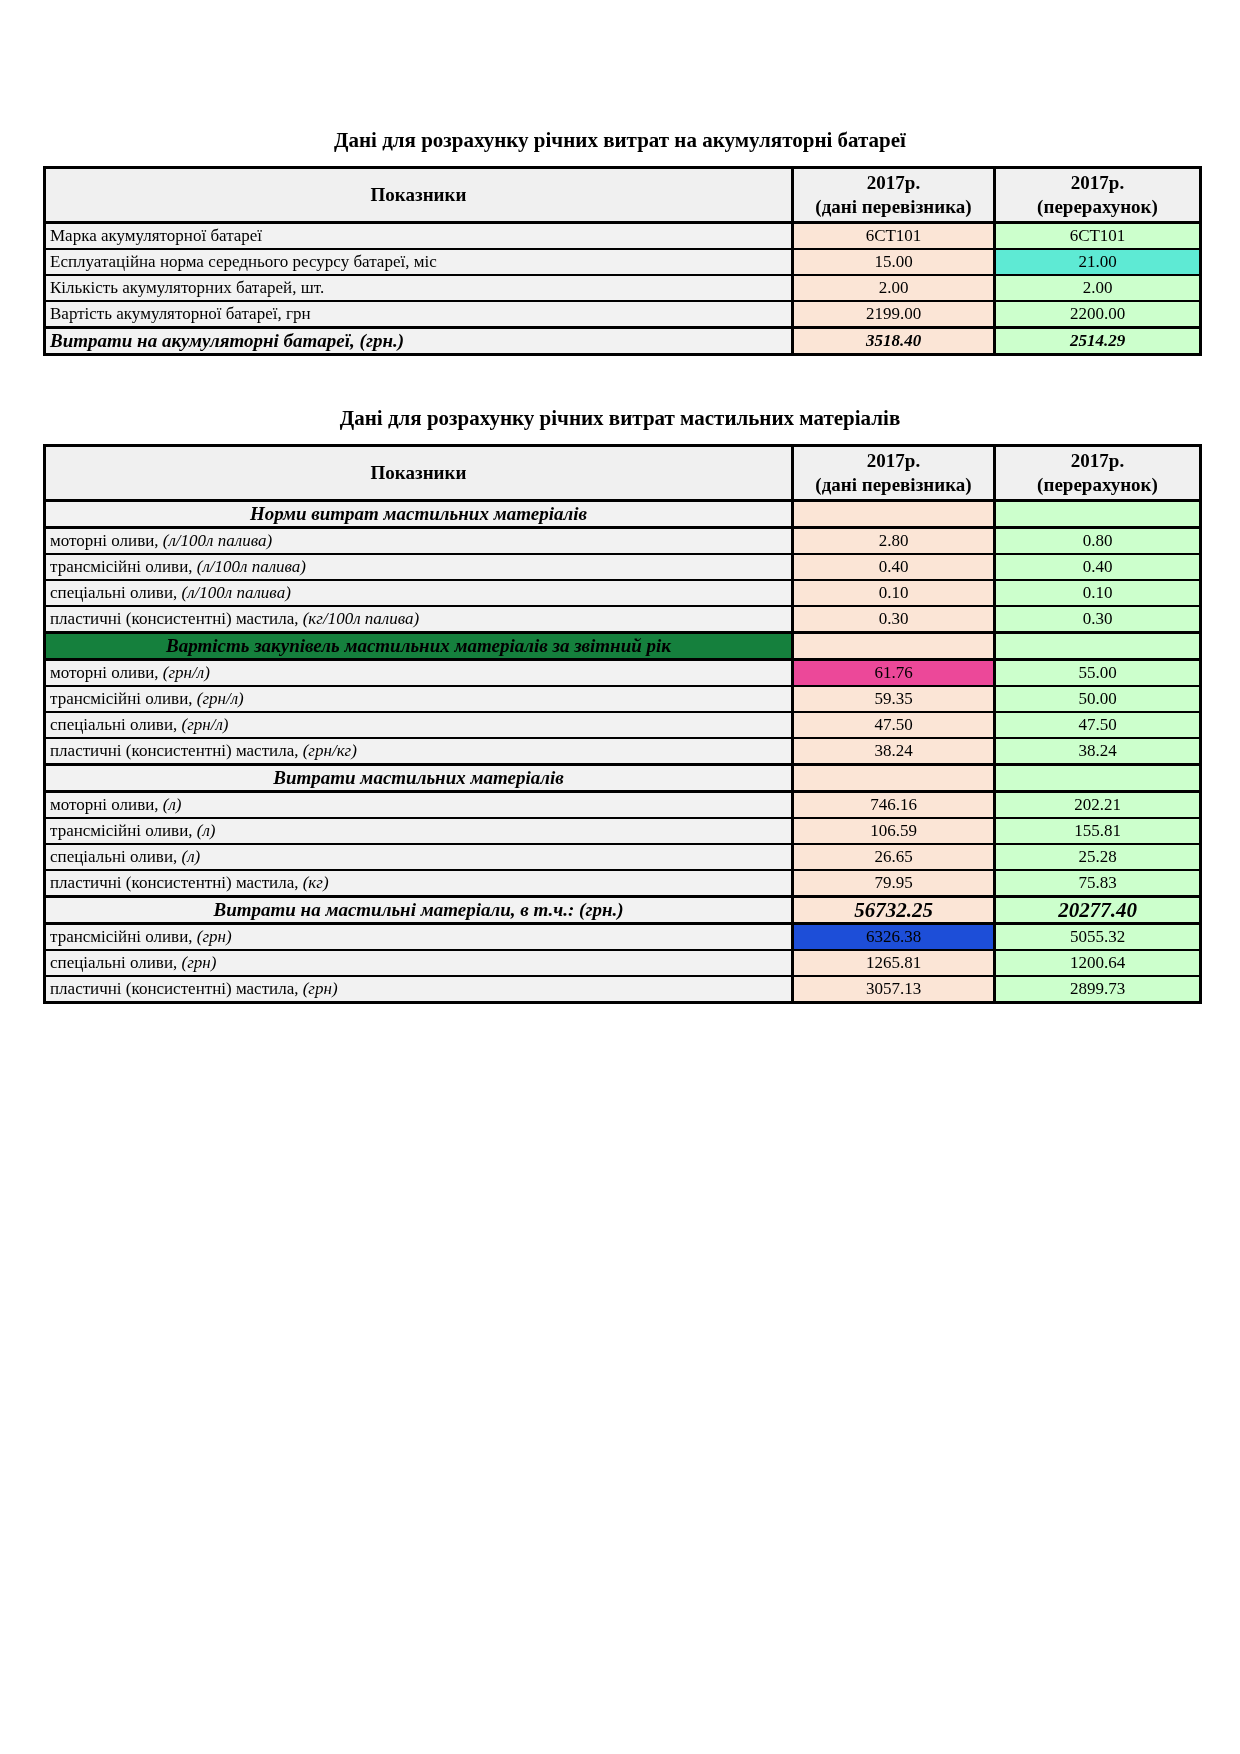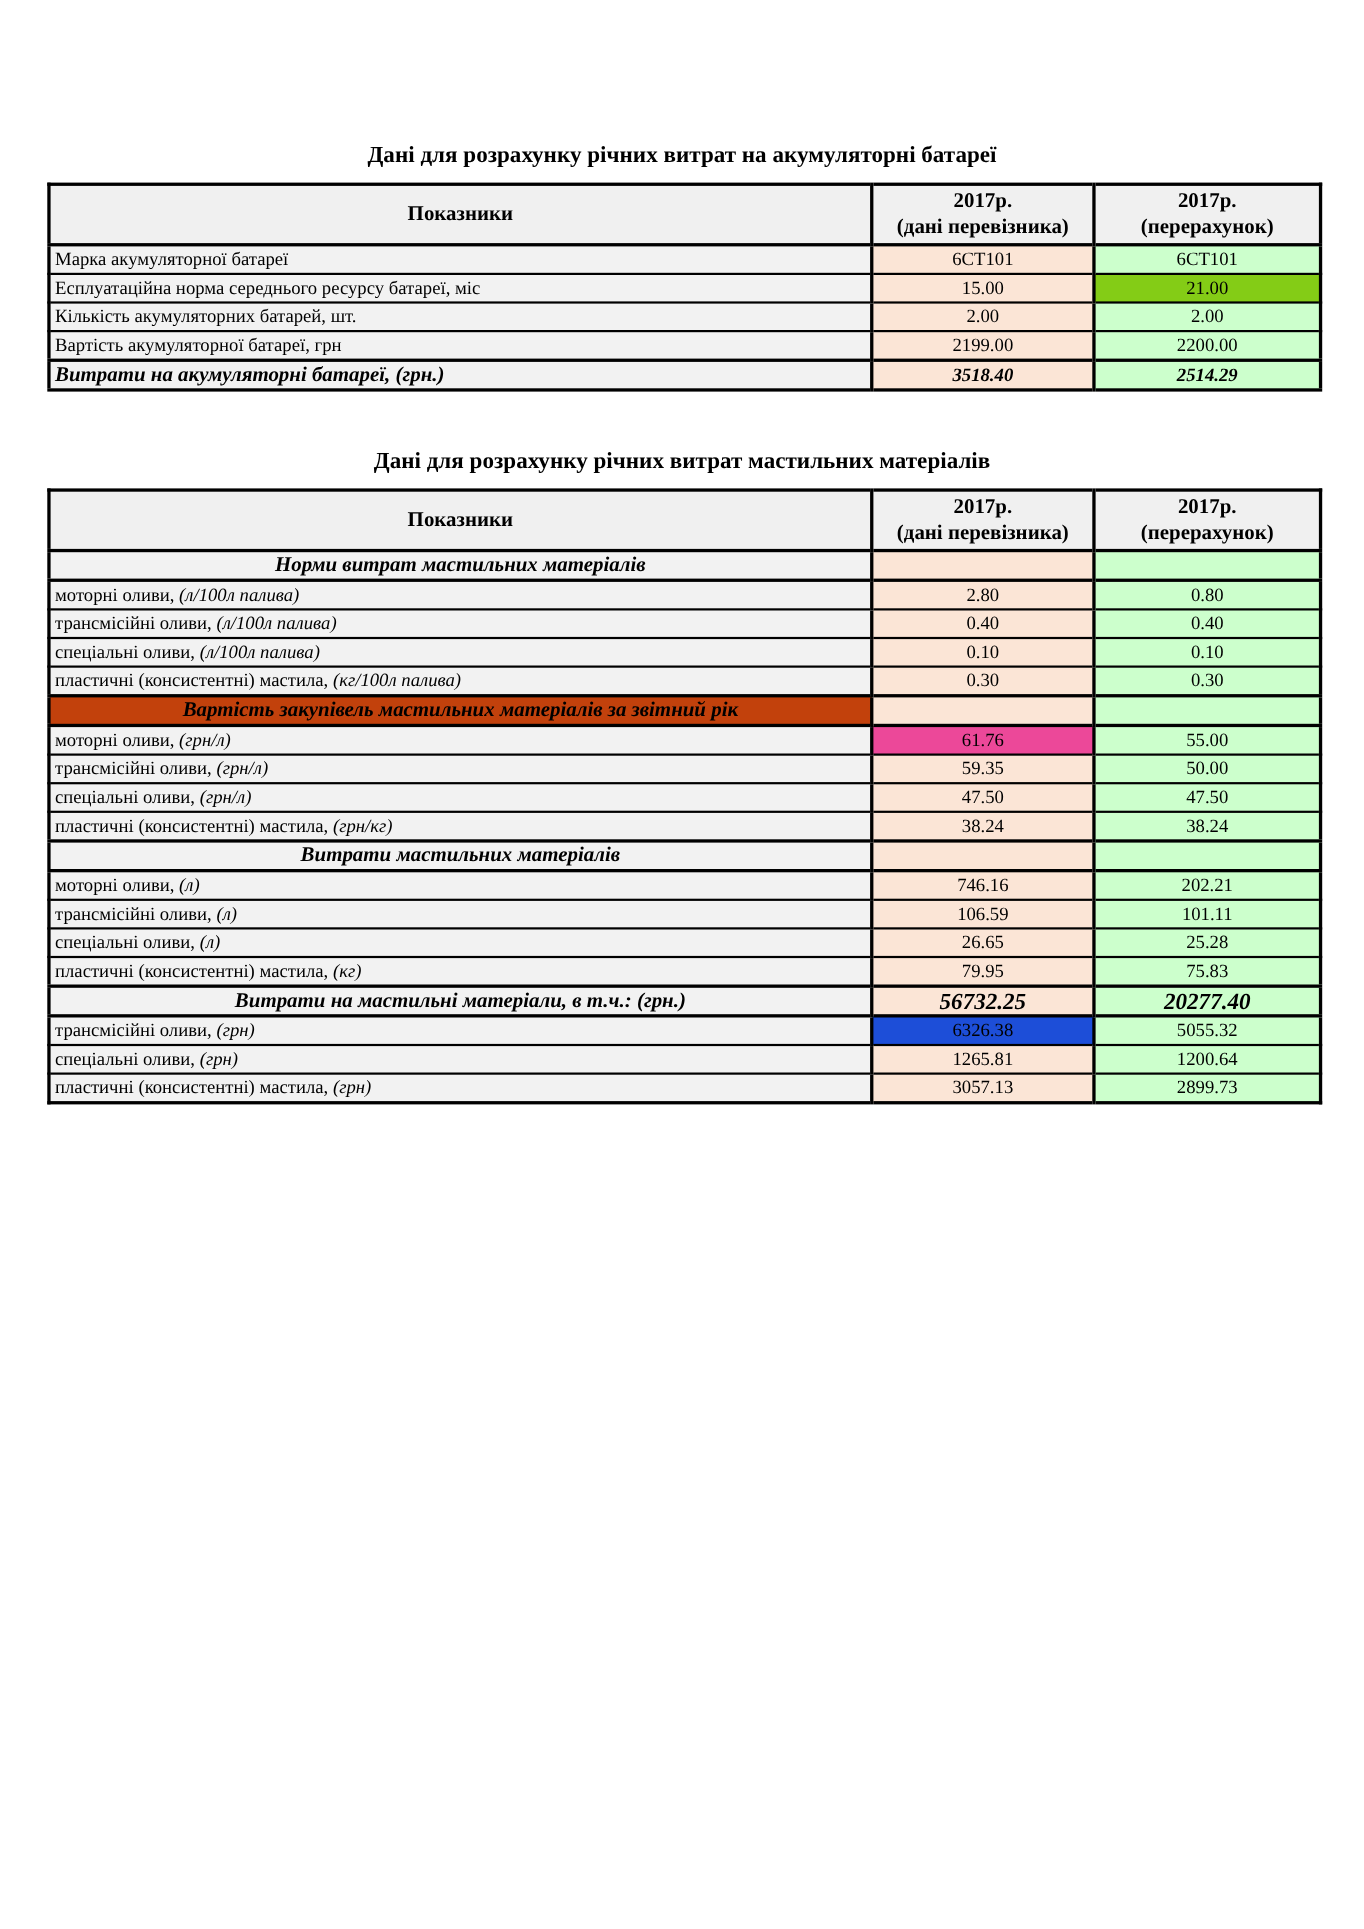--- a/index.html
+++ b/index.html
@@ -49,21 +49,21 @@
   </thead>
   <tbody>
     <tr>
       <td class="label" style="background: rgb(242, 242, 242);">Марка акумуляторної батареї</td>
       <td class="v1" style="background: rgb(251, 229, 214);">6CT101</td>
       <td class="v2" style="background: rgb(204, 255, 204);">6CT101</td>
     </tr>
     <tr>
       <td class="label" style="background: rgb(242, 242, 242);">Есплуатаційна норма середнього ресурсу батареї, міс</td>
       <td class="v1" style="background: rgb(251, 229, 214);">15.00</td>
-      <td class="v2" style="background: #84cc16;">21.00</td>
+      <td class="v2" style="background: #5eead4;">21.00</td>
     </tr>
     <tr>
       <td class="label" style="background: rgb(242, 242, 242);">Кількість акумуляторних батарей, шт.</td>
       <td class="v1" style="background: rgb(251, 229, 214);">2.00</td>
       <td class="v2" style="background: rgb(204, 255, 204);">2.00</td>
     </tr>
     <tr>
       <td class="label" style="background: rgb(242, 242, 242);">Вартість акумуляторної батареї, грн</td>
       <td class="v1" style="background: rgb(251, 229, 214);">2199.00</td>
       <td class="v2" style="background: rgb(204, 255, 204);">2200.00</td>
@@ -113,21 +113,21 @@
       <td class="v1" style="background: rgb(251, 229, 214);">0.10</td>
       <td class="v2" style="background: rgb(204, 255, 204);">0.10</td>
     </tr>
     <tr>
       <td class="label" style="background: rgb(242, 242, 242);"><span>пластичні (консистентні) мастила, </span><span class="unit">(кг/100л палива)</span></td>
       <td class="v1" style="background: rgb(251, 229, 214);">0.30</td>
       <td class="v2" style="background: rgb(204, 255, 204);">0.30</td>
     </tr>
 
     <tr class="section">
-      <td class="label" style="background: #c2410c; font-style: italic;">Вартість закупівель мастильних матеріалів за звітний рік</td>
+      <td class="label" style="background: #15803d; font-style: italic;">Вартість закупівель мастильних матеріалів за звітний рік</td>
       <td class="v1" style="background: rgb(251, 229, 214);"></td>
       <td class="v2" style="background: rgb(204, 255, 204);"></td>
     </tr>
     <tr>
       <td class="label" style="background: rgb(242, 242, 242);"><span>моторні оливи, </span><span class="unit">(грн/л)</span></td>
       <td class="v1" style="background: #ec4899; text-align: center;">61.76</td>
       <td class="v2" style="background: rgb(204, 255, 204);">55.00</td>
     </tr>
     <tr>
       <td class="label" style="background: rgb(242, 242, 242);"><span>трансмісійні оливи, </span><span class="unit">(грн/л)</span></td>
@@ -151,21 +151,21 @@
       <td class="v2" style="background: rgb(204, 255, 204);"></td>
     </tr>
     <tr>
       <td class="label" style="background: rgb(242, 242, 242); font-family: Liberation Serif, serif;"><span>моторні оливи, </span><span class="unit">(л)</span></td>
       <td class="v1" style="background: rgb(251, 229, 214);">746.16</td>
       <td class="v2" style="background: rgb(204, 255, 204);">202.21</td>
     </tr>
     <tr>
       <td class="label" style="background: rgb(242, 242, 242);"><span>трансмісійні оливи, </span><span class="unit">(л)</span></td>
       <td class="v1" style="background: rgb(251, 229, 214);">106.59</td>
-      <td class="v2" style="background: rgb(204, 255, 204);">101.11</td>
+      <td class="v2" style="background: rgb(204, 255, 204);">155.81</td>
     </tr>
     <tr>
       <td class="label" style="background: rgb(242, 242, 242);"><span>спеціальні оливи, </span><span class="unit">(л)</span></td>
       <td class="v1" style="background: rgb(251, 229, 214);">26.65</td>
       <td class="v2" style="background: rgb(204, 255, 204);">25.28</td>
     </tr>
     <tr>
       <td class="label" style="background: rgb(242, 242, 242);"><span>пластичні (консистентні) мастила, </span><span class="unit">(кг)</span></td>
       <td class="v1" style="background: rgb(251, 229, 214);">79.95</td>
       <td class="v2" style="background: rgb(204, 255, 204);">75.83</td>

